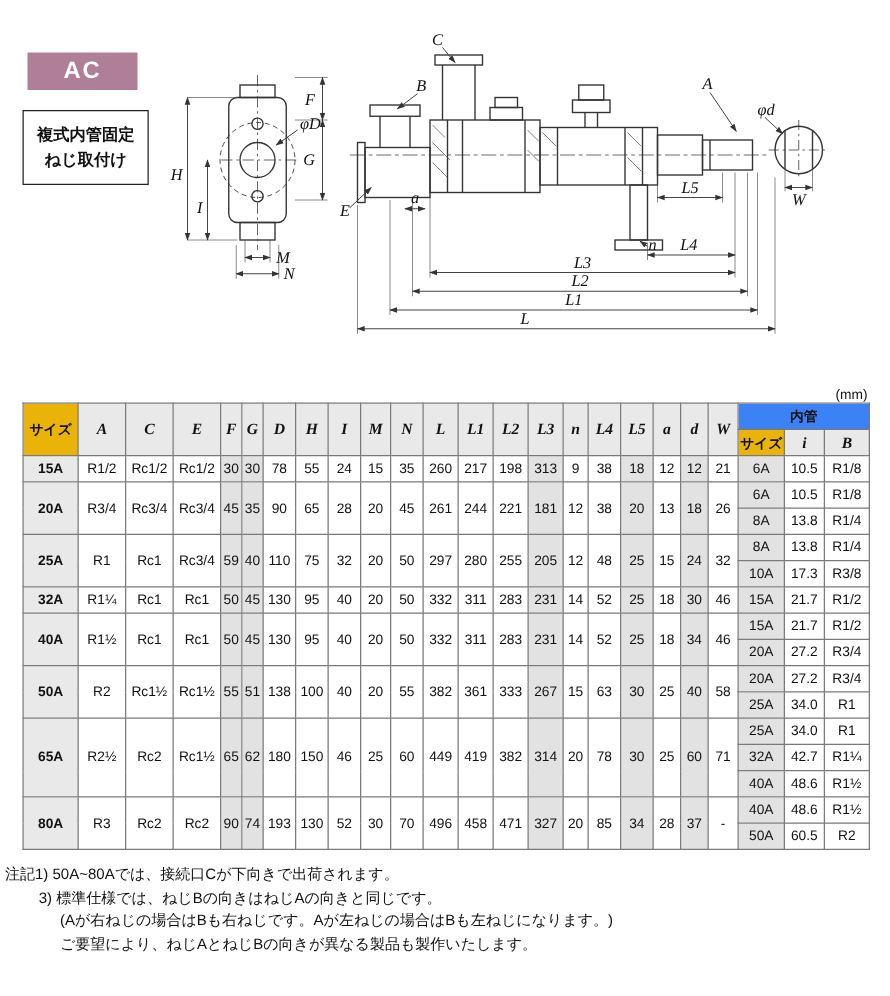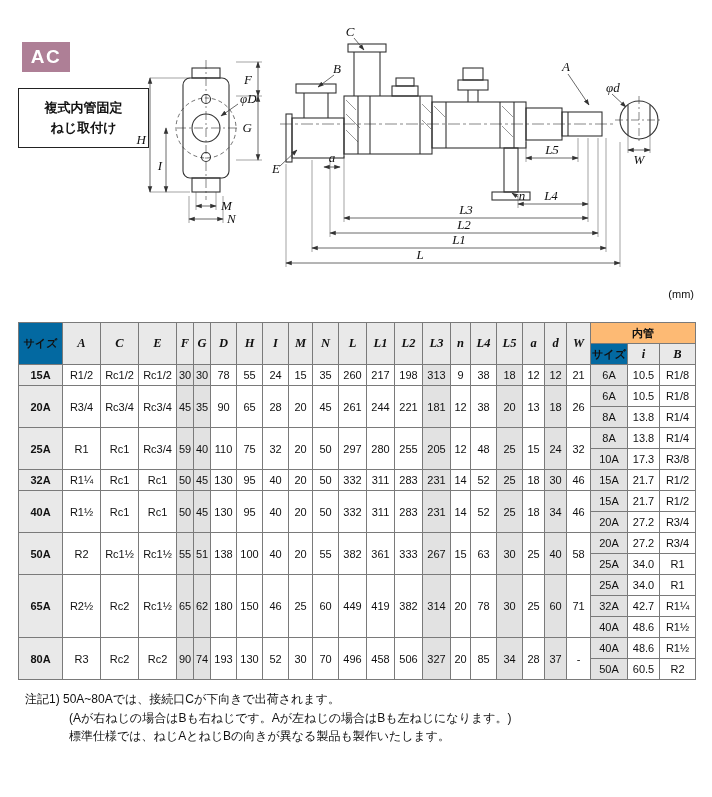--- a/index.html
+++ b/index.html
@@ -6,64 +6,64 @@
   html,body { background:#fff; }
   body {
     position:relative;
     width:712px; height:797px;
     font-family:"Liberation Sans", sans-serif;
     color:#111;
     overflow:hidden;
   }
   .badge {
     position:absolute; left:22px; top:42px;
-    width:48px; height:30px;
+    width:88px; height:30px;
     background:#ae7f96; color:#fff;
     font-weight:bold; font-size:19px; letter-spacing:1.5px;
     display:flex; align-items:center; justify-content:center;
   }
   .subtitle-box {
     position:absolute; left:18px; top:88px;
-    width:131px;
+    width:101px;
     border:1.5px solid #222;
     padding:9px 4px;
     font-size:13px; font-weight:bold; text-align:center; line-height:1.55;
     background:#fff;
   }
   .drawing {
     position:absolute; left:0; top:0; width:712px; height:300px;
   }
   .unit-note {
-    position:absolute; top:288px; right:18px;
+    position:absolute; top:310px; right:18px;
     font-size:11px;
     text-align:right;
   }
   table.spec {
     position:absolute; left:18px; top:322px;
     width:677px;
     border-collapse:collapse; table-layout:fixed;
     border:1.5px solid #3a3a3a;
   }
   table.spec th, table.spec td {
     border:1px solid #7a7a7a;
     font-size:11px; font-weight:normal;
     text-align:center; vertical-align:middle;
     padding:0 1px; height:21px;
     overflow:hidden; white-space:nowrap;
   }
   table.spec thead th { background:#e9e9e9; font-weight:bold; height:21px; }
   table.spec thead th.dim-letter {
     font-family:"Liberation Serif", serif; font-style:italic; font-size:12.5px;
   }
-  table.spec th.size-head { background:#0369a1; }
-  table.spec th.inner-head { background:#fdba74;text-align:center; }
+  table.spec th.size-head { background:#eab308; }
+  table.spec th.inner-head { background:#3b82f6;text-align:center; }
   table.spec th.size-cell { background:#e9e9e9; font-weight:bold; }
   table.spec td.shade { background:#e2e2e2; }
   .notes {
-    position:absolute; left:25px; top:690px;
+    position:absolute; left:4px; top:690px;
     font-size:12px; line-height:1.55;
   }
   .note-line.indent-0 { margin-left:0; }
   .note-line.indent-1 { margin-left:27px; }
   .note-line.indent-2 { margin-left:44px; }
 </style>
 </head>
 <body>
 
 <div class="badge">AC</div>
@@ -513,21 +513,21 @@
         <td rowspan="2">Rc2</td>
         <td rowspan="2" class="shade">90</td>
         <td rowspan="2" class="shade">74</td>
         <td rowspan="2">193</td>
         <td rowspan="2">130</td>
         <td rowspan="2">52</td>
         <td rowspan="2">30</td>
         <td rowspan="2">70</td>
         <td rowspan="2">496</td>
         <td rowspan="2">458</td>
-        <td rowspan="2">506</td>
+        <td rowspan="2">471</td>
         <td rowspan="2" class="shade">327</td>
         <td rowspan="2">20</td>
         <td rowspan="2">85</td>
         <td rowspan="2" class="shade">34</td>
         <td rowspan="2">28</td>
         <td rowspan="2" class="shade">37</td>
         <td rowspan="2">-</td>
         <td class="shade">40A</td>
         <td>48.6</td>
         <td>R1½</td>
@@ -535,15 +535,16 @@
       <tr>
         <td class="shade">50A</td>
         <td>60.5</td>
         <td>R2</td>
       </tr>
     </tbody>
 </table>
 
 <div class="notes">
     <div class="note-line indent-0">注記1) 50A~80Aでは、接続口Cが下向きで出荷されます。</div>
+    <div class="note-line indent-1">3) 標準仕様では、ねじBの向きはねじAの向きと同じです。</div>
     <div class="note-line indent-2">(Aが右ねじの場合はBも右ねじです。Aが左ねじの場合はBも左ねじになります。)</div>
-    <div class="note-line indent-2">標準仕様では、ねじAとねじBの向きが異なる製品も製作いたします。</div>
+    <div class="note-line indent-2">ご要望により、ねじAとねじBの向きが異なる製品も製作いたします。</div>
   </div>
 
 </body></html>

